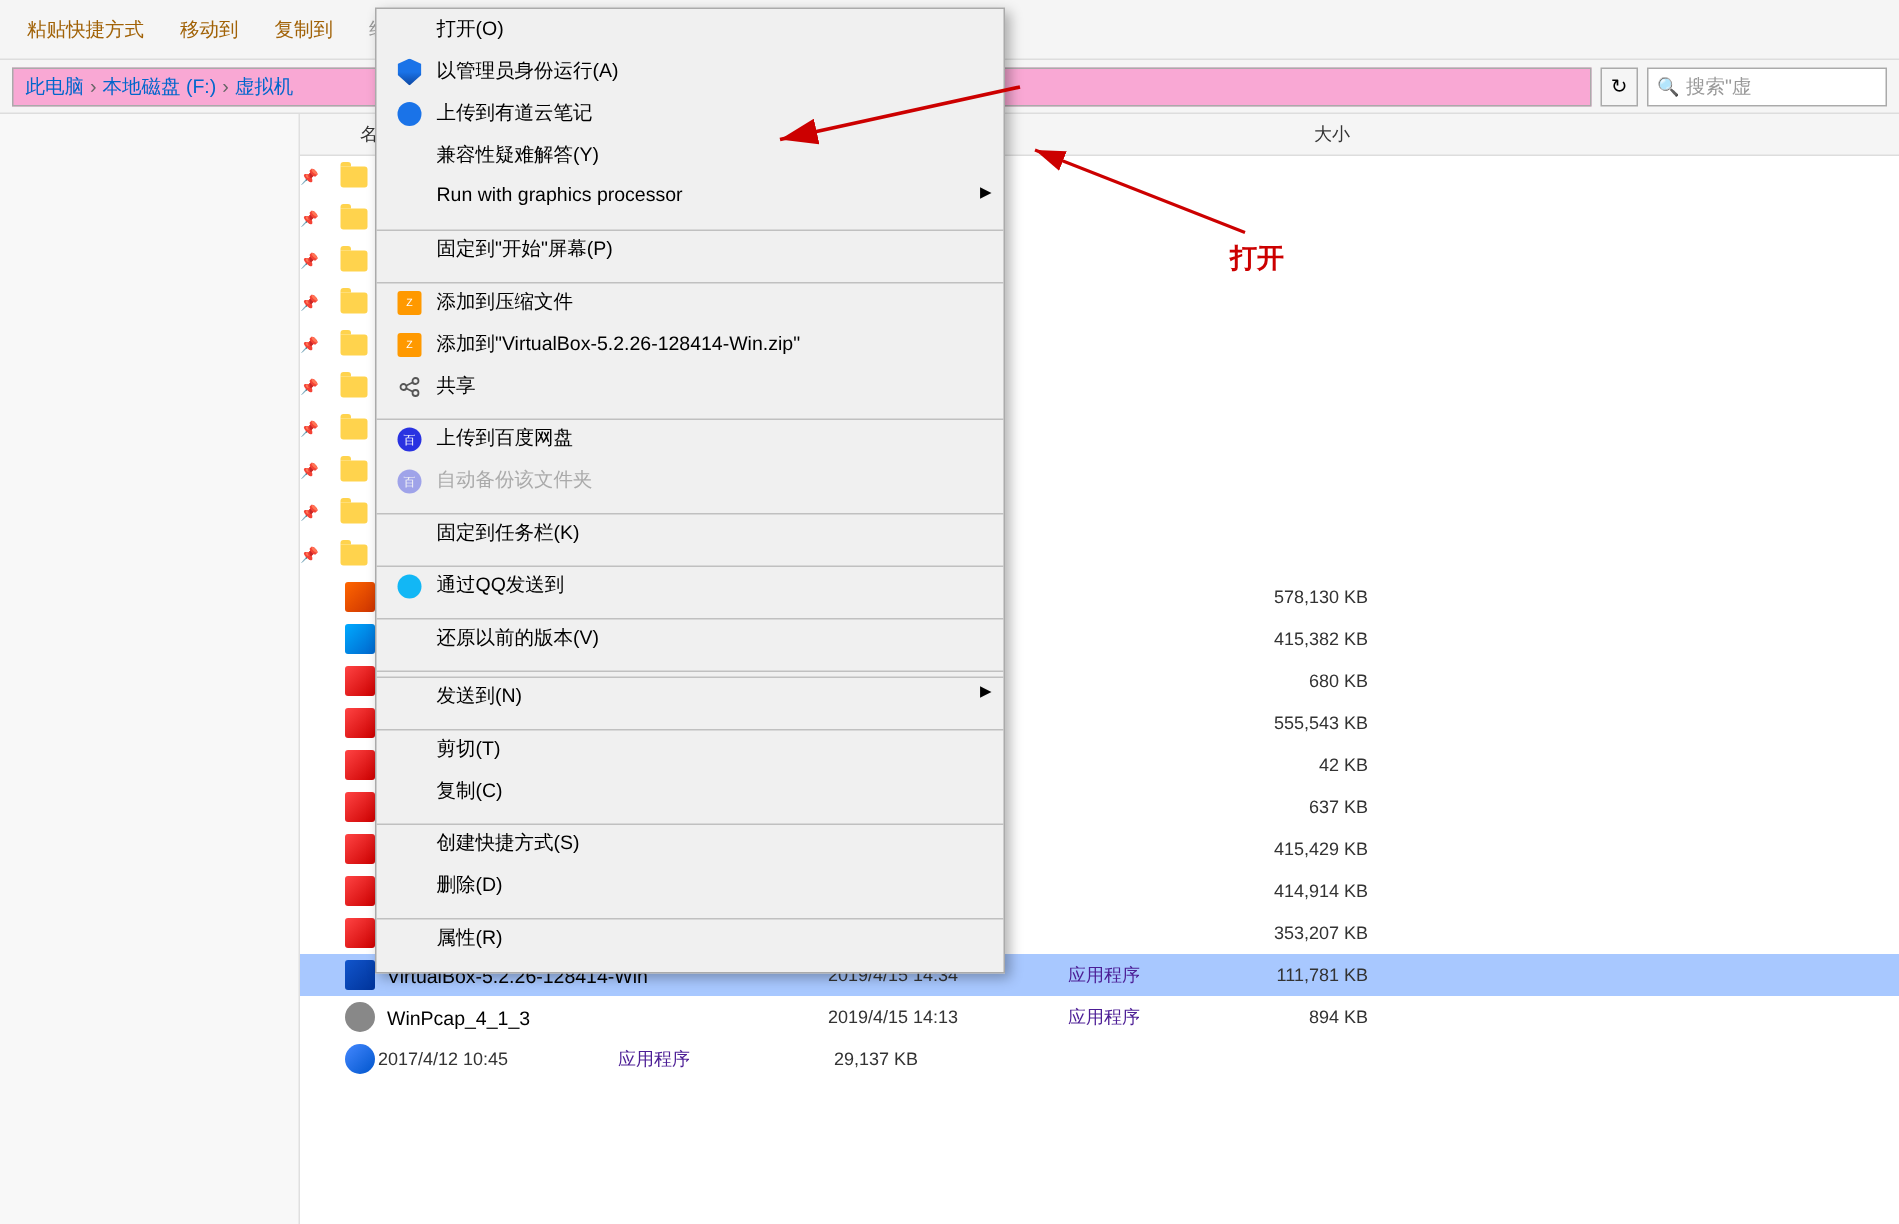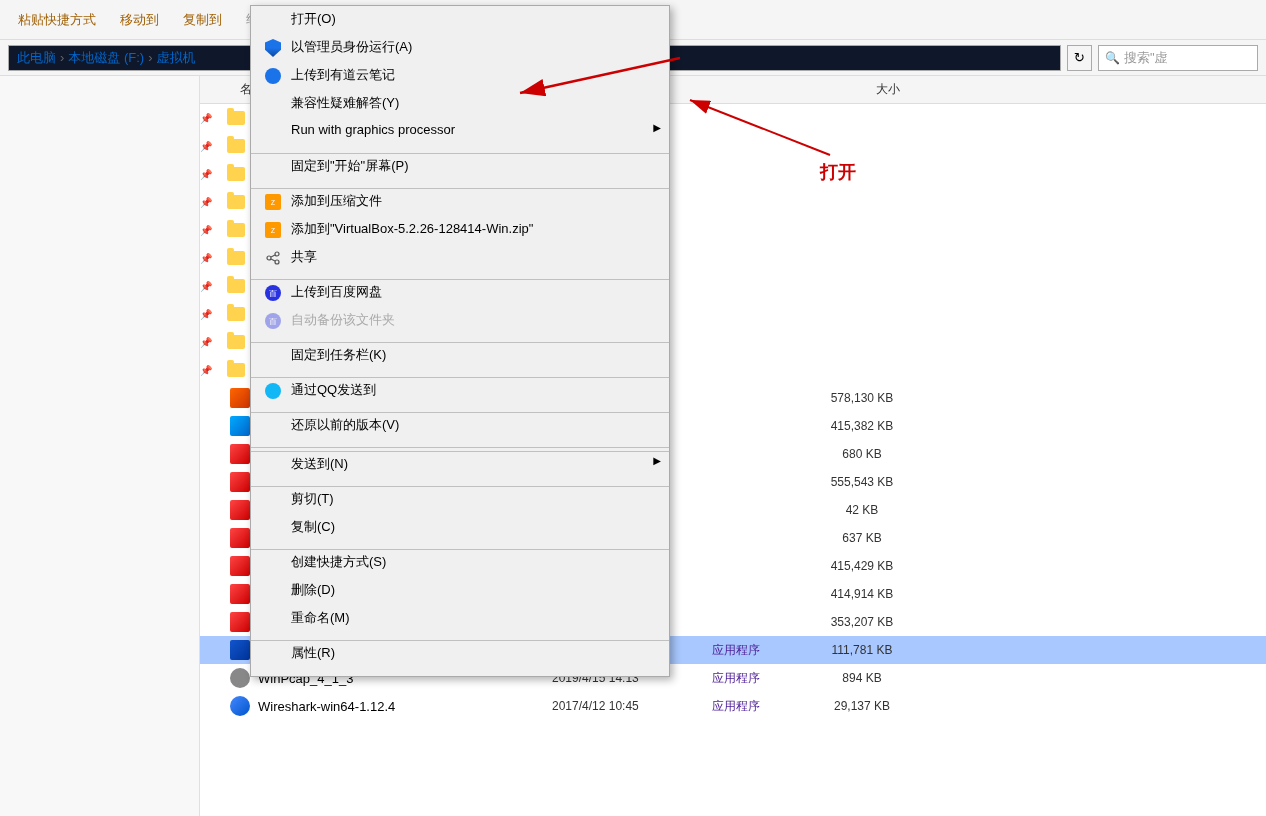--- a/index.html
+++ b/index.html
@@ -47,21 +47,21 @@
       height: 36px;
       background: #f5f5f5;
       border-bottom: 1px solid #ddd;
       display: flex;
       align-items: center;
       padding: 0 8px;
       gap: 6px;
     }
     .address-path {
       flex: 1;
-      background: #0f172a;
+      background: #f9a8d4;
       border: 1px solid #aaa;
       height: 26px;
       display: flex;
       align-items: center;
       padding: 0 8px;
       font-size: 13px;
     }
     .address-path span { color: #0066cc; }
     .address-path .sep { color: #666; margin: 0 4px; }
     .search-box {
@@ -134,21 +134,21 @@
       padding-left: 6px;
       font-size: 13px;
       color: #000;
       white-space: nowrap;
       overflow: hidden;
       text-overflow: ellipsis;
       max-width: 300px;
     }
     .file-date { width: 160px; font-size: 12px; color: #333; }
     .file-type { width: 100px; font-size: 12px; color: #4c1d95; font-family: Liberation Serif, serif; }
-    .file-size { width: 120px; font-size: 12px; color: #333; text-align: center; padding-right: 20px; }
+    .file-size { width: 120px; font-size: 12px; color: #333; text-align: right; padding-right: 20px; }
 
     
     .pin-icon {
       font-size: 10px;
       color: #888;
       margin-right: 4px;
     }
 
     
     .context-menu {
@@ -575,21 +575,20 @@
         <span class="file-name">WinPcap_4_1_3</span>
         <span class="file-date">2019/4/15 14:13</span>
         <span class="file-type">应用程序</span>
         <span class="file-size">894 KB</span>
       </div>
       <div class="file-row">
         <span style="width:20px;"></span>
         <div class="file-icon">
             <div class="app-icon-ws"></div>
           </div>
-        <span class="file-name">Wireshark-win64-1.12.4</span>
         <span class="file-date">2017/4/12 10:45</span>
         <span class="file-type">应用程序</span>
         <span class="file-size">29,137 KB</span>
       </div>
 
     </div>
   </div>
 </div>
 
 <div class="context-menu">
@@ -717,24 +716,20 @@
   <div class="ctx-item">
     <div class="ctx-icon"></div>
     <span>创建快捷方式(S)</span>
   </div>
 
   <div class="ctx-item">
     <div class="ctx-icon"></div>
     <span>删除(D)</span>
   </div>
 
-  <div class="ctx-item">
-    <div class="ctx-icon"></div>
-    <span>重命名(M)</span>
-  </div>
   <div class="ctx-separator"></div>
 
   <div class="ctx-item">
     <div class="ctx-icon"></div>
     <span>属性(R)</span>
   </div>
 </div>
 
 <svg class="red-arrow" width="300" height="100" style="pointer-events:none;">
   <defs>

